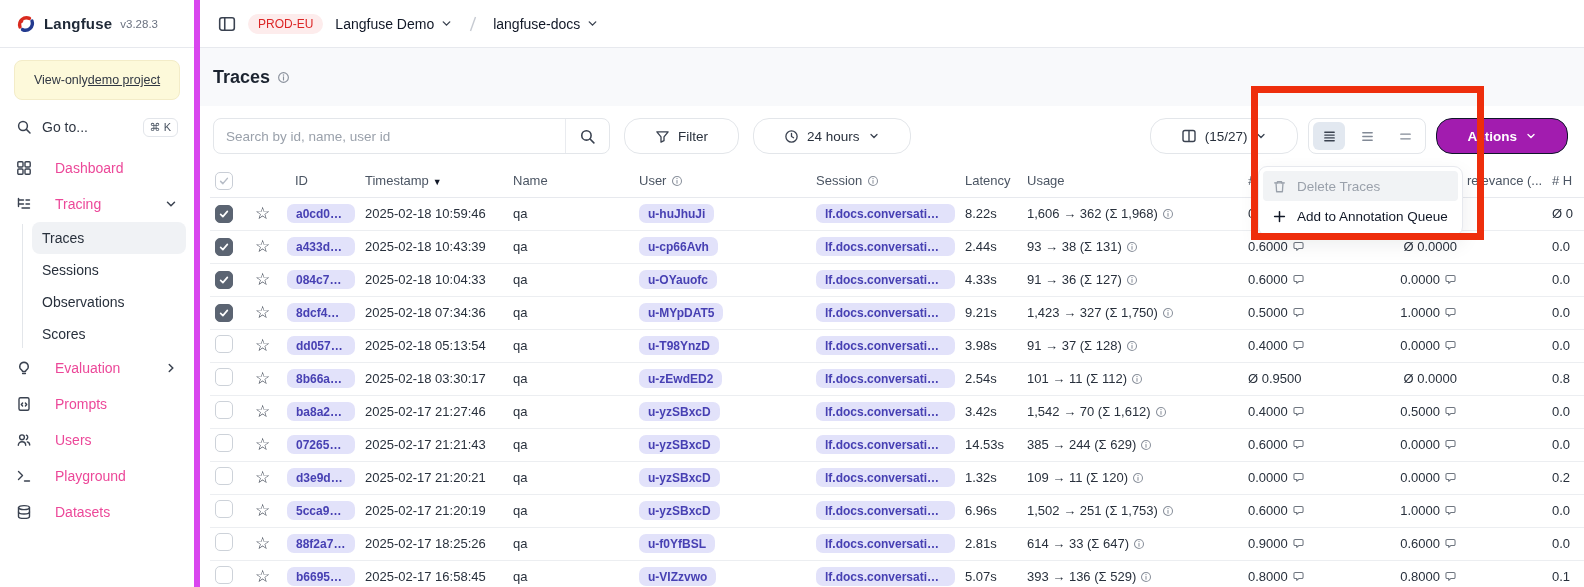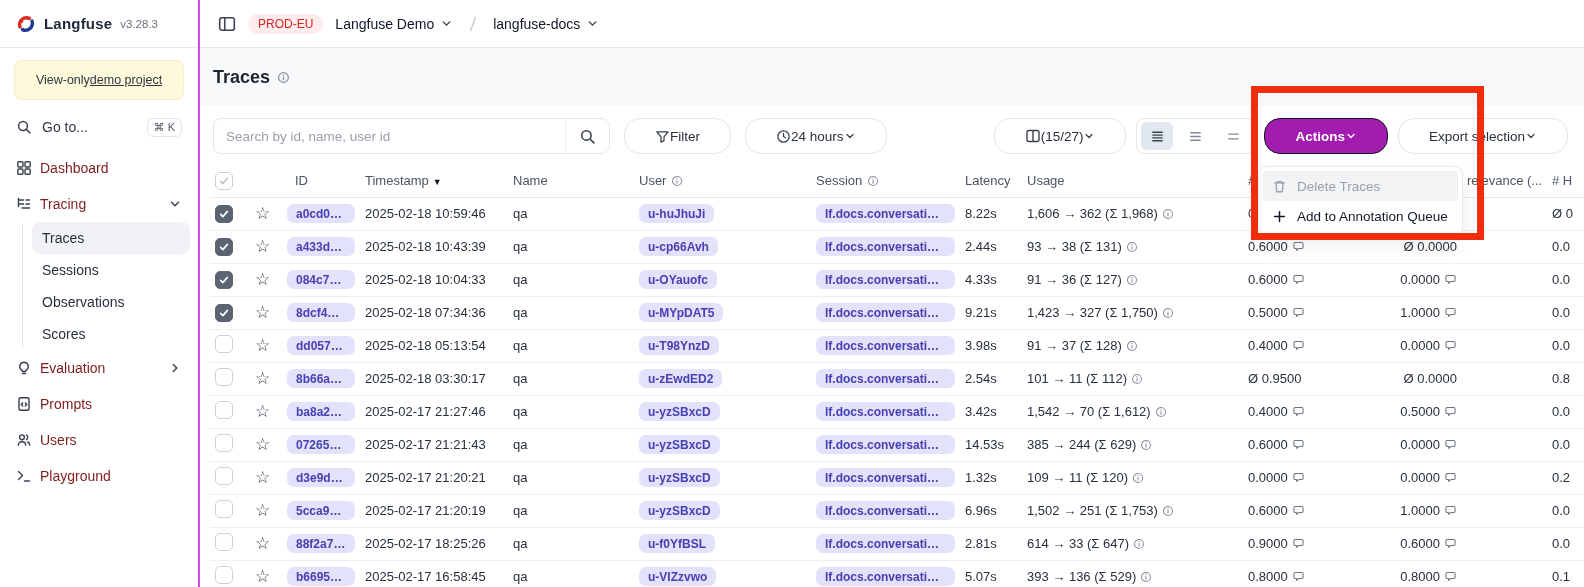--- a/index.html
+++ b/index.html
@@ -2,39 +2,39 @@
 <html><head>
 <meta charset="utf-8">
 <style>
   * { margin:0; padding:0; box-sizing:border-box; }
   html,body { width:1584px; height:587px; overflow:hidden; background:#fff;
     font-family:"Liberation Sans","DejaVu Sans",sans-serif; color:#1f2937; }
   body { position:relative; }
 
   
   .sidebar { position:absolute; left:0; top:0; width:200px; height:587px; background:#fff;
-    border-right:2px solid #d946ef; }
+    border-right:6px solid #d946ef; }
   .main { position:absolute; left:200px; top:0; width:1384px; height:587px; background:#fff; }
 
   
   .brand-row { height:48px; display:flex; align-items:center; gap:8px; padding:0 16px;
     border-bottom:1px solid #e7e9ee; }
   .brand-name { font-size:15px; font-weight:700; letter-spacing:.2px; }
   .brand-version { font-size:11.5px; color:#6b7280; }
   .banner { margin:12px 14px 6px 14px; background:#fdf9da; border:1px solid #f3ecc8;
     border-radius:8px; height:40px; display:flex; align-items:center; justify-content:center;
     font-size:12.5px; color:#303743; }
   .banner u { text-decoration:underline; }
   .goto-row { margin:10px 8px 6px 8px; height:34px; display:flex; align-items:center; gap:10px;
     padding:0 8px; border-radius:8px; color:#303743; font-size:14px; cursor:pointer; }
   .kbd { margin-left:auto; border:1px solid #e2e5ea; border-radius:6px; font-size:11px;
     color:#4b5563; padding:2px 6px; background:#fff; }
   nav { padding:0 8px; }
-  .nav-item { height:36px; display:flex; align-items:center; gap:8px; padding:0 8px;
-    border-radius:8px; font-size:14px; color:#7f1d1d; cursor:pointer; }
+  .nav-item { height:36px; display:flex; align-items:center; gap:23px; padding:0 8px;
+    border-radius:8px; font-size:14px; color:#ec4899; cursor:pointer; }
   .nav-item .chev { margin-left:auto; color:#3a4250; display:flex; }
   .nav-sub { position:relative; margin-left:14px; padding-left:10px; }
   .nav-sub:before { content:""; position:absolute; left:0; top:2px; bottom:2px; width:1px;
     background:#e3e6ea; }
   .nav-subitem { height:32px; display:flex; align-items:center; padding:0 10px; font-size:14px;
     border-radius:8px; color:#28303c; cursor:pointer; }
   .nav-subitem.active { background:#f0f2f5; }
   .icon { display:inline-flex; align-items:center; justify-content:center; flex:0 0 auto; }
   .icon svg { display:block; }
 
@@ -56,21 +56,21 @@
   
   .toolbar { display:flex; align-items:flex-start; margin:12px 16px 0 13px; height:36px; }
   .search-box { width:397px; height:36px; border:1px solid #e3e6ea; border-radius:8px;
     display:flex; align-items:center; background:#fff; overflow:hidden; }
   .search-box input { flex:1; border:0; outline:none; font-size:13.5px; padding:0 12px;
     color:#1f2937; font-family:inherit; background:transparent; }
   .search-box input::placeholder { color:#9aa1ab; }
   .search-glass { width:44px; height:100%; border-left:1px solid #e9ebef; display:flex;
     align-items:center; justify-content:center; cursor:pointer; }
   .btn { height:36px; border:1px solid #e3e6ea; border-radius:16px; background:#fff;
-    display:flex; align-items:center; padding:0 30px; font-size:13.5px; font-weight:500;
+    display:flex; align-items:center; gap:8px; padding:0 30px; font-size:13.5px; font-weight:500;
     color:#28303c; cursor:pointer; }
   .ml12 { margin-left:14px; } .ml10 { margin-left:10px; }
   .toolbar-right { margin-left:auto; display:flex; align-items:center; }
   .seg { height:36px; border:1px solid #e3e6ea; border-radius:8px; display:flex;
     align-items:center; padding:0 4px; gap:6px; background:#fff; }
   .seg-item { width:32px; height:28px; border-radius:6px; display:flex; align-items:center;
     justify-content:center; cursor:pointer; color:#3a4250; }
   .seg-item.active { background:#e2e8f0; }
   .btn-dark { background:#a21caf; border-color:#0f172a; color:#fff; font-weight:700; }
 
@@ -213,20 +213,30 @@
       </div>
       <div class="nav-item">
         <span class="icon">
           <svg width="16" height="16" viewBox="0 0 16 16" fill="none" stroke="#3a4250" stroke-width="1.4" stroke-linecap="round" stroke-linejoin="round">
             <path d="M2.5 3.5 6.5 7.5 2.5 11.5"></path>
             <path d="M8.5 13h5"></path>
           </svg>
         </span>
     <span>Playground</span>
       </div>
+      <div class="nav-item">
+        <span class="icon">
+          <svg width="16" height="16" viewBox="0 0 16 16" fill="none" stroke="#3a4250" stroke-width="1.4" stroke-linecap="round" stroke-linejoin="round">
+            <ellipse cx="8" cy="3.6" rx="5.5" ry="2"></ellipse>
+            <path d="M2.5 3.6v8.8c0 1.1 2.5 2 5.5 2s5.5-.9 5.5-2V3.6"></path>
+            <path d="M2.5 8c0 1.1 2.5 2 5.5 2s5.5-.9 5.5-2"></path>
+          </svg>
+        </span>
+    <span>Datasets</span>
+      </div>
     </nav>
 </aside>
 
 <div class="main">
 
   <div class="topbar">
     <span class="icon">
       <svg width="18" height="18" viewBox="0 0 16 16" fill="none" stroke="#3a4250" stroke-width="1.4">
         <rect x="1.5" y="2.5" width="13" height="11" rx="2"></rect>
           <path d="M6 2.5v11"></path>
@@ -338,28 +348,20 @@
 
       <button class="btn btn-dark ml10">
         <span>Actions</span>
         <span class="icon">
           <svg width="12" height="12" viewBox="0 0 16 16" fill="none" stroke="#fff" stroke-width="1.8" stroke-linecap="round">
               <path d="M4 6l4 4 4-4"></path>
             </svg>
         </span>
       </button>
 
-      <button class="btn ml10">
-        <span>Export selection</span>
-        <span class="icon">
-          <svg width="12" height="12" viewBox="0 0 16 16" fill="none" stroke="#3a4250" stroke-width="1.7" stroke-linecap="round">
-              <path d="M4 6l4 4 4-4"></path>
-            </svg>
-        </span>
-      </button>
     </div>
   </div>
 
   <div class="tablewrap">
     <table>
       <colgroup>
         <col class="c1">
           <col class="c2">
           <col class="c3">
           <col class="c4">

